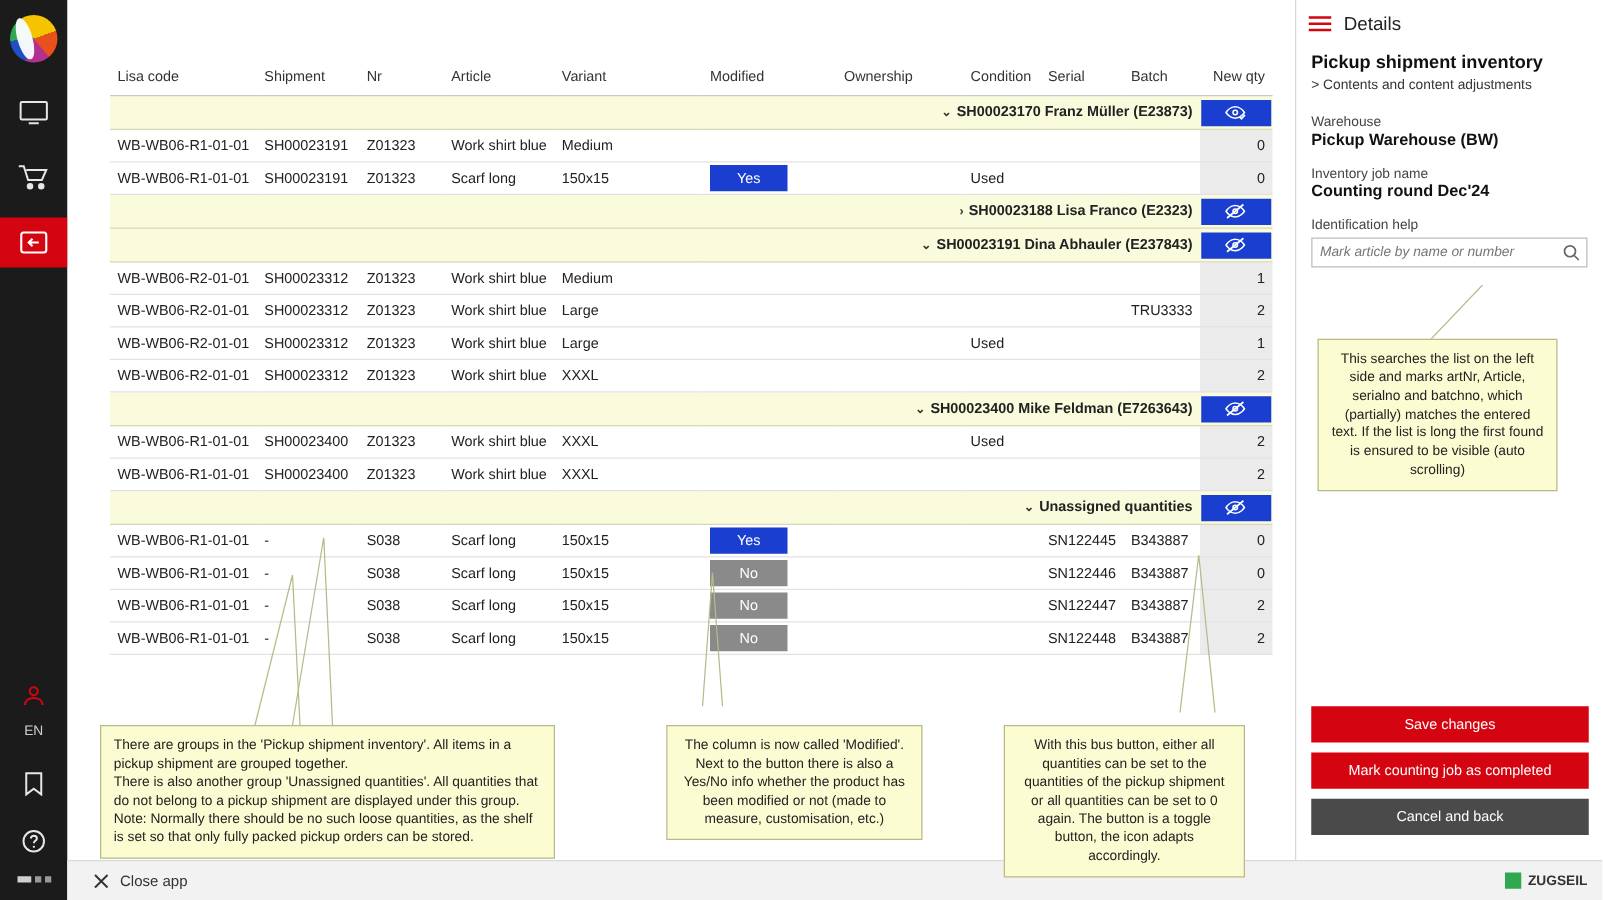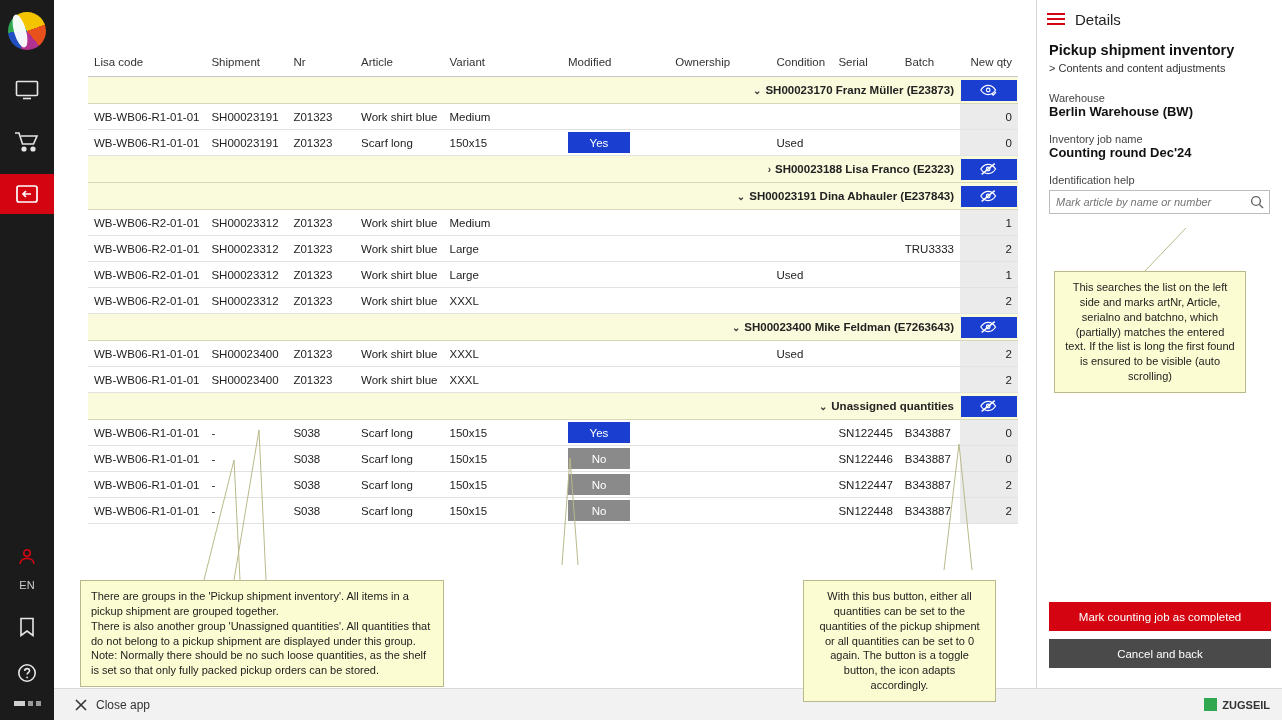--- a/index.html
+++ b/index.html
@@ -563,50 +563,52 @@
           <i></i>
           <i></i>
         </div>
       <div id="details-title">Details</div>
     </div>
     <div class="det-body">
       <div class="det-h1">Pickup shipment inventory</div>
       <div class="det-sub">&gt; Contents and content adjustments</div>
 
       <div class="det-label">Warehouse</div>
-      <div class="det-val">Berlin Warehouse (BW)</div>
+      <div class="det-val">Pickup Warehouse (BW)</div>
 
       <div class="det-label">Inventory job name</div>
       <div class="det-val">Counting round Dec'24</div>
 
       <div class="det-label">Identification help</div>
       <div class="search-box">
         <input type="text" placeholder="Mark article by name or number" style="">
         <span class="mag">
           <svg width="14" height="14" viewBox="0 0 14 14" fill="none" stroke="#666" stroke-width="1.4">
             <circle cx="6" cy="6" r="4.4"></circle>
               <line x1="9.4" y1="9.4" x2="13" y2="13"></line>
           </svg>
         </span>
       </div>
     </div>
 
     <div class="det-buttons">
+      <button class="det-btn red">Save changes</button>
       <button class="det-btn red">Mark counting job as completed</button>
       <button class="det-btn grey">Cancel and back</button>
     </div>
   </div>
 
   <div class="callout center" style="left:1054px; top:271px; width:192px;">This searches the list on the left side and marks artNr, Article, serialno and batchno, which (partially) matches the entered text. If the list is long the first found is ensured to be visible (auto scrolling)</div>
   <svg class="leader" style="left:1140px; top:228px; width:70px; height:48px;">
     <polyline points="46,0 4,44 56,44" fill="none" stroke="#b9b98a" stroke-width="1"></polyline>
   </svg>
 
   <div class="callout" style="left:80px; top:580px; width:364px;">There are groups in the 'Pickup shipment inventory'. All items in a pickup shipment are grouped together.<br>There is also another group 'Unassigned quantities'. All quantities that do not belong to a pickup shipment are displayed under this group.<br>Note: Normally there should be no such loose quantities, as the shelf is set so that only fully packed pickup orders can be stored.</div>
 
+  <div class="callout center" style="left:533px; top:580px; width:205px;">The column is now called 'Modified'. Next to the button there is also a Yes/No info whether the product has been modified or not (made to measure, customisation, etc.)</div>
 
   <div class="callout center" style="left:803px; top:580px; width:193px;">With this bus button, either all quantities can be set to the quantities of the pickup shipment or all quantities can be set to 0 again. The button is a toggle button, the icon adapts accordingly.</div>
 
   <div id="bottombar">
     <div id="close-app">
       <svg width="14" height="14" viewBox="0 0 14 14" fill="none" stroke="#333" stroke-width="1.6">
         <line x1="2" y1="2" x2="12" y2="12"></line>
           <line x1="12" y1="2" x2="2" y2="12"></line>
       </svg>
       <span>Close app</span>

